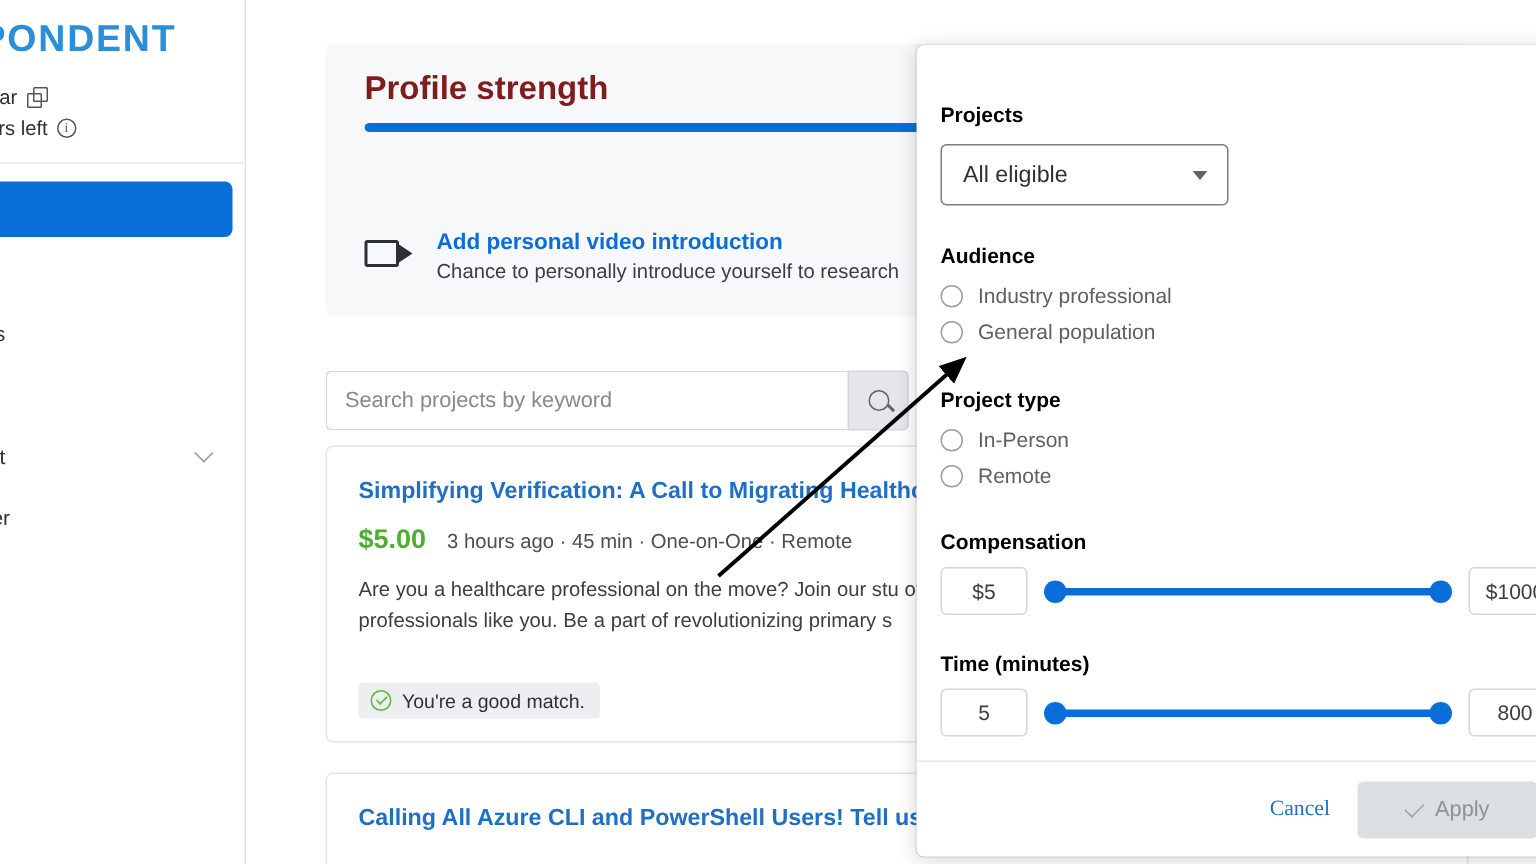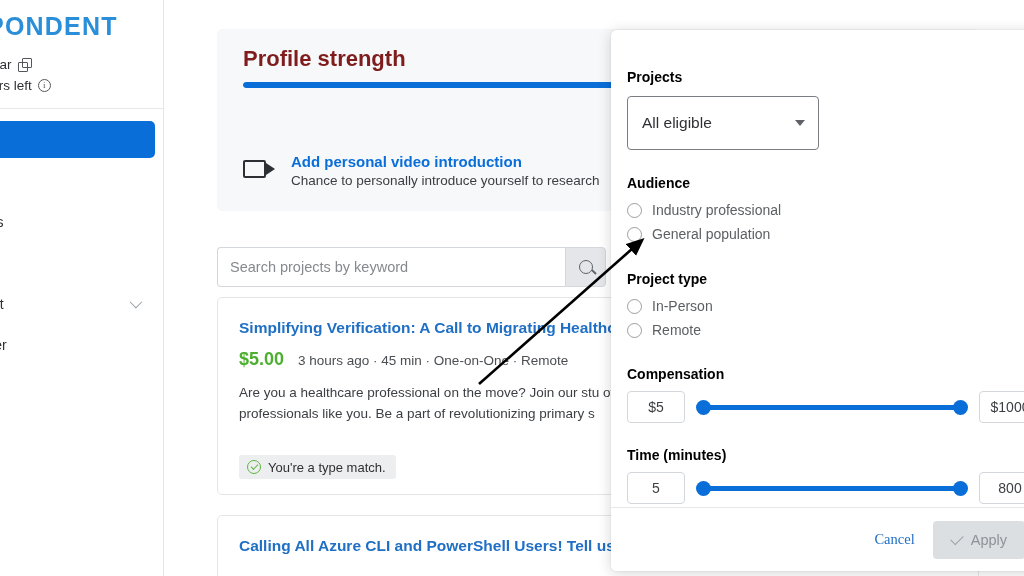--- a/index.html
+++ b/index.html
@@ -117,21 +117,21 @@
   
   .filter-panel {
     position: absolute; left: 611px; top: 30px; width: 430px; height: 541px;
     background: #ffffff; border-radius: 5px;
     box-shadow: 0 2px 14px rgba(0,0,0,0.17), 0 0 1px rgba(0,0,0,0.25);
     z-index: 30; overflow: hidden;
   }
   .fp-body { padding: 38px 0 0 16px; }
   .fp-label { font-size: 14px; font-weight: 700; color: #000000; }
   .fp-select {
-    margin-top: 10px; width: 192px; height: 54px;
+    margin-top: 10px; width: 192px; height: 41px;
     border: 1px solid #7a7d81; border-radius: 4px;
     display: flex; align-items: center; justify-content: space-between;
     padding: 0 13px 0 14px; cursor: pointer; background: #fff;
   }
   .fp-select-val { font-size: 15.5px; color: #2f3033; }
   .caret { width: 0; height: 0; border-left: 5.5px solid transparent; border-right: 5.5px solid transparent;
            border-top: 6px solid #5f6368; }
   .fp-group { margin-top: 25px; }
   .fp-group .fp-label { display:block; margin-bottom: 7px; }
   .radio-row { display:flex; align-items:center; gap: 10px; height: 24px; cursor: pointer; }
@@ -156,21 +156,21 @@
   .knob.hi { right: 1px; }
 
   .fp-footer {
     position:absolute; left: 0; right: 0; bottom: 0; height: 64px;
     border-top: 1px solid #e6e8ea; display:flex; align-items:center;
     justify-content: flex-end; gap: 18px; padding-right: 16px; background:#fff;
   }
   .btn-cancel { font-size: 14.5px; color: #1f6fc4; cursor: pointer; background:none; border:none;
                 font-family: Liberation Serif, serif; }
   .btn-apply {
-    height: 38px; padding: 0 18px; background: #dcdfe2; border: none; border-radius: 4px;
+    height: 38px; padding: 0 32px; background: #dcdfe2; border: none; border-radius: 4px;
     display:flex; align-items:center; gap: 8px; color: #8e9296; font-size: 14.5px;
     cursor: pointer; font-family: "Liberation Sans", sans-serif;
   }
   .ico-tick { width: 12px; height: 7px; border-left: 1.8px solid #9fa3a7;
               border-bottom: 1.8px solid #9fa3a7; transform: rotate(-45deg); margin-top:-3px; }
 
   
   .annotation { position:absolute; left:0; top:0; width: 1024px; height: 576px;
                 pointer-events:none; z-index: 60; }
 </style>
@@ -248,21 +248,21 @@
 
     <div class="proj-card" id="card1">
       <div class="pc-title">Simplifying Verification: A Call to Migrating Healthc</div>
       <div class="pc-meta">
         <span class="pc-price">$5.00</span>
         <span class="pc-metatxt">3 hours ago · 45 min · One-on-One · Remote</span>
       </div>
       <div class="pc-body">Are you a healthcare professional on the move? Join our stu of easy verification! Your feedback will enhance our new de professionals like you. Be a part of revolutionizing primary s</div>
       <div class="pc-badge">
         <span class="ico-check"></span>
-        <span class="badge-txt">You're a type match.</span>
+        <span class="badge-txt">You're a good match.</span>
       </div>
     </div>
 
     <div class="proj-card" id="card2">
       <div class="pc-title">Calling All Azure CLI and PowerShell Users! Tell us experience!</div>
     </div>
   </div>
 
   <div class="filter-panel">
     <div class="fp-body">

